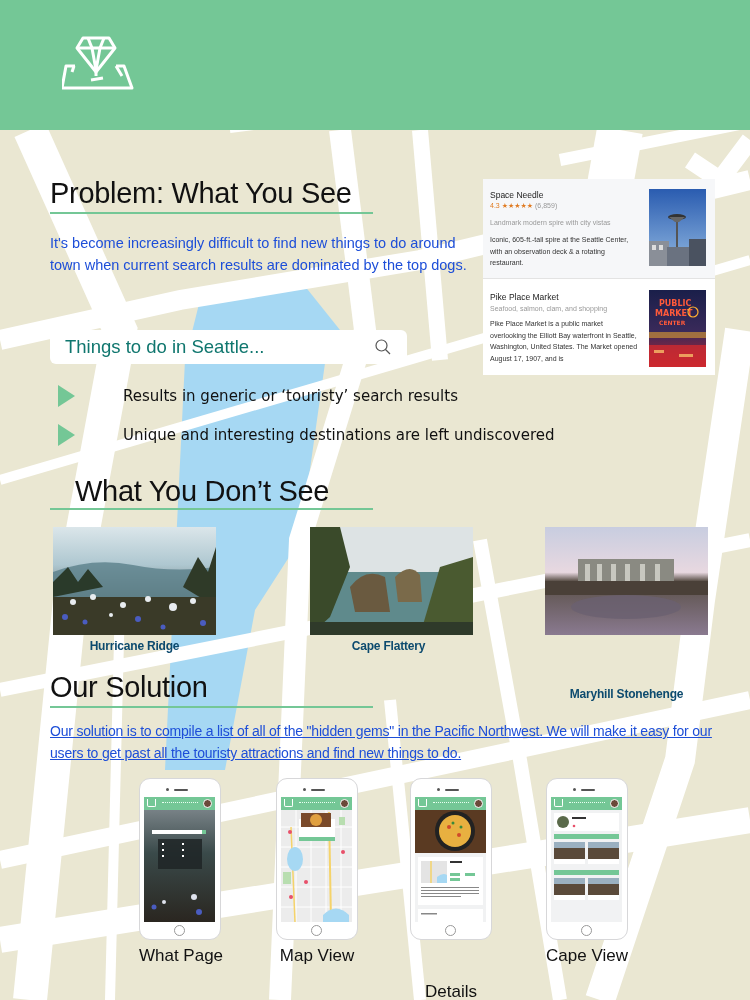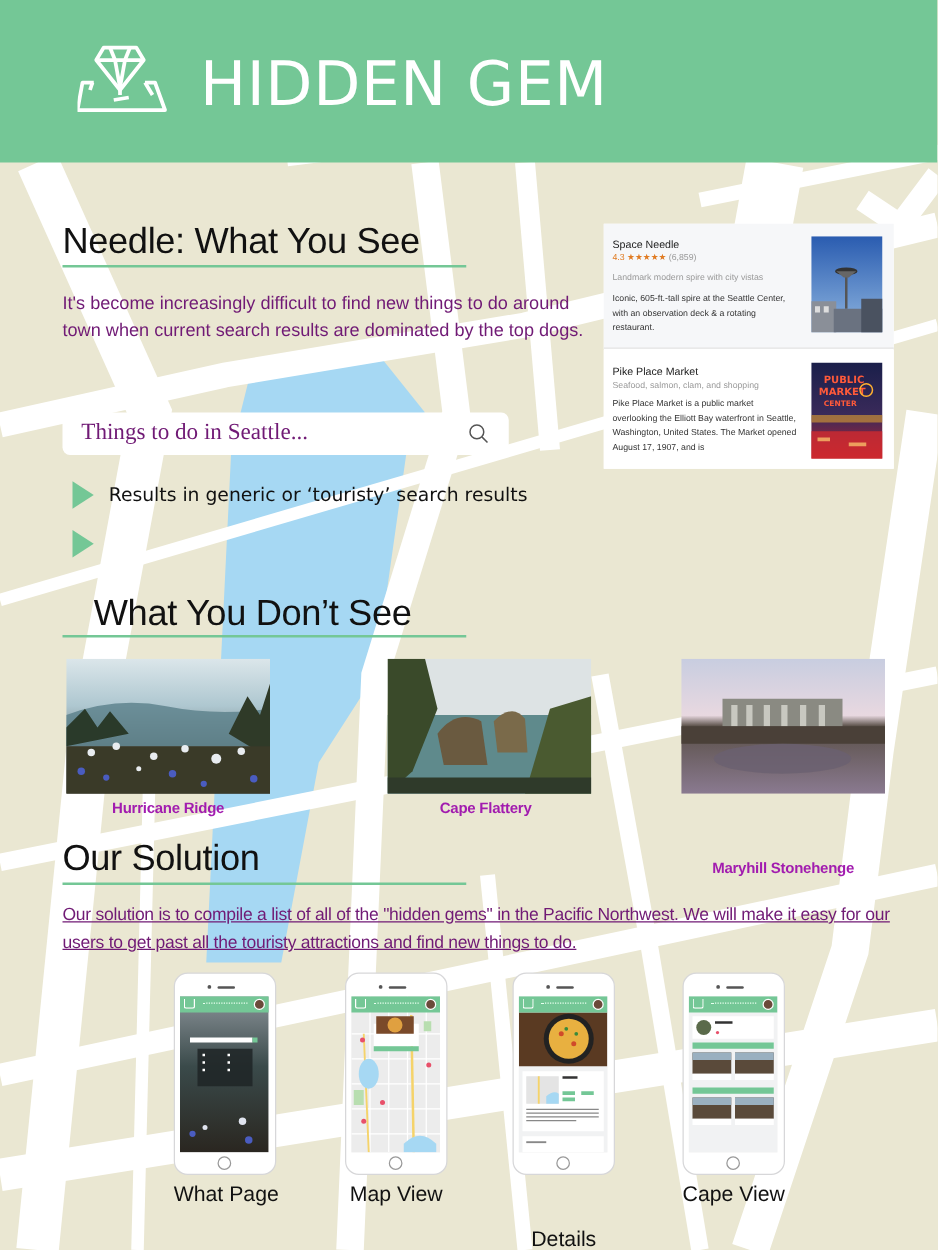--- a/index.html
+++ b/index.html
@@ -8,46 +8,46 @@
   #map-bg { position: absolute; left: 0; top: 0; width: 750px; height: 1000px; z-index: 0; }
 
   
   .header { position: absolute; left: 0; top: 0; width: 750px; height: 130px; background: #74c796; z-index: 3; }
   .logo-icon { position: absolute; left: 62px; top: 36px; width: 72px; height: 56px; }
   .brand { position: absolute; left: 160px; top: 38px; color: #fff; font-family: "DejaVu Sans", sans-serif; font-size: 49px; font-weight: normal; letter-spacing: 0.5px; line-height: 60px; }
 
   
   .h2 { position: absolute; font-family: "Liberation Sans", sans-serif; font-size: 29px; color: #111; line-height: 34px; letter-spacing: -0.3px; }
   .rule { position: absolute; height: 2px; background: #74c796; }
-  .para { position: absolute; font-family: "Liberation Sans", sans-serif; font-size: 14.5px; line-height: 22px; color: #701a75; }
+  .para { position: absolute; font-family: "Liberation Sans", sans-serif; font-size: 14.5px; line-height: 22px; color: #1d4ed8; }
 
   
   .search { position: absolute; left: 50px; top: 330px; width: 357px; height: 34px; background: #fff; border-radius: 6px; }
-  .search-text { position: absolute; left: 15px; top: 6px; font-family: Liberation Serif, serif; font-size: 18.5px; color: #701a75; }
+  .search-text { position: absolute; left: 15px; top: 6px; font-family: Liberation Sans, sans-serif; font-size: 18.5px; color: #0f766e; }
   .search-icon { position: absolute; left: 324px; top: 8px; width: 18px; height: 18px; }
 
   .bullet { position: absolute; left: 58px; display: flex; align-items: center; }
   .tri { width: 0; height: 0; border-top: 11px solid transparent; border-bottom: 11px solid transparent; border-left: 17px solid #74c796; margin-right: 12px; }
-  .bullet-text { font-family: "DejaVu Sans", sans-serif; font-size: 15px; color: #111; }
+  .bullet-text { font-family: "DejaVu Sans", sans-serif; font-size: 15px; color: #111; margin-left: 36px; }
 
   
   .results { position: absolute; left: 483px; top: 179px; width: 232px; height: 196px; background: #fff; }
   .res-item { position: absolute; left: 0; width: 232px; }
   .res-item.first { top: 0; height: 100px; background: #f6f7f9; border-bottom: 1px solid #e3e3e3; }
   .res-item.second { top: 101px; height: 95px; background: #fff; }
   .res-title { position: absolute; left: 7px; font-family: "Liberation Sans", sans-serif; font-size: 8.5px; color: #222; }
   .res-rating { position: absolute; left: 7px; top: 23px; font-family: "Liberation Sans", sans-serif; font-size: 7px; color: #e07b22; }
   .res-rating .cnt { color: #999; }
   .res-sub { position: absolute; left: 7px; font-family: "Liberation Sans", sans-serif; font-size: 7px; color: #999; }
   .res-desc { position: absolute; left: 7px; width: 150px; font-family: "Liberation Sans", sans-serif; font-size: 7px; line-height: 11.5px; color: #333; }
   .res-img { position: absolute; left: 166px; width: 57px; height: 77px; }
 
   
   .photo { position: absolute; top: 527px; width: 163px; height: 108px; overflow: hidden; }
-  .photo-caption { position: absolute; top: 639px; font-family: "Liberation Sans", sans-serif; font-size: 12px; font-weight: bold; color: #a21caf; text-align: center; width: 163px; letter-spacing: -0.2px; }
+  .photo-caption { position: absolute; top: 639px; font-family: "Liberation Sans", sans-serif; font-size: 12px; font-weight: bold; color: #0c4a6e; text-align: center; width: 163px; letter-spacing: -0.2px; }
 
   
   .phone { position: absolute; top: 778px; width: 82px; height: 162px; background: #fff; border: 1.5px solid #d7d7d9; border-radius: 11px; }
   .phone .speaker { position: absolute; left: 34px; top: 10px; width: 14px; height: 2px; background: #555; border-radius: 1px; }
   .phone .camera { position: absolute; left: 26px; top: 9px; width: 3px; height: 3px; background: #555; border-radius: 50%; }
   .phone .screen { position: absolute; left: 4px; top: 18px; width: 71px; height: 125px; overflow: hidden; background: #f4f4f4; }
   .phone .home-btn { position: absolute; left: 34px; top: 146px; width: 11px; height: 11px; border: 1px solid #999; border-radius: 50%; }
   .app-bar { position: absolute; left: 0; top: 0; width: 71px; height: 13px; background: #74c796; }
   .app-bar .mini-logo { position: absolute; left: 3px; top: 2px; width: 9px; height: 8px; border: 1px solid #fff; border-top: none; border-radius: 0 0 2px 2px; }
   .app-bar .nav-dots { position: absolute; left: 18px; top: 5px; width: 36px; height: 2px; border-top: 1px dotted #e8fff0; }
@@ -91,41 +91,41 @@
       <line x1="26" y1="2" x2="30" y2="12"></line>
       <line x1="42" y1="2" x2="38" y2="12"></line>
       <line x1="30" y1="12" x2="34" y2="34"></line>
       <line x1="38" y1="12" x2="34" y2="34"></line>
       <polyline points="34,36 34,40"></polyline>
       <path d="M13,30 L4,30 L0,52 L70,52 L62,30 L54,30"></path>
       <path d="M12,30 L10,36 M54,30 L60,40"></path>
       <path d="M29,44 L41,42"></path>
     </g>
   </svg>
-  <div class="brand">HIDDEN GEM</div>
-</div>
-
-<div class="h2" style="left:50px; top:176px;">Needle: What You See</div>
+</div>
+
+<div class="h2" style="left:50px; top:176px;">Problem: What You See</div>
 <div class="rule" style="left:50px; top:212px; width:323px;"></div>
 <div class="para" style="left:50px; top:232px; width:420px; font-size:14.5px;">It's become increasingly difficult to find new things to do around town when current search results are dominated by the top dogs.</div>
 
 <div class="search">
   <span class="search-text">Things to do in Seattle...</span>
   <svg class="search-icon" viewBox="0 0 18 18" xmlns="http://www.w3.org/2000/svg">
     <circle cx="7.5" cy="7.5" r="5.5" fill="none" stroke="#555" stroke-width="1.2"></circle>
     <line x1="11.5" y1="11.5" x2="16" y2="16" stroke="#555" stroke-width="1.2"></line>
   </svg>
 </div>
 
 <div class="bullet" style="top:385px;">
   <span class="tri"></span>
   <span class="bullet-text">Results in generic or ‘touristy’ search results</span>
 </div>
 <div class="bullet" style="top:424px;">
   <span class="tri"></span>
+  <span class="bullet-text">Unique and interesting destinations are left undiscovered</span>
 </div>
 
 <div class="results">
   <div class="res-item second">
     <div class="res-title" style="top:12px;">Pike Place Market</div>
     <div class="res-sub" style="top:25px;">Seafood, salmon, clam, and shopping</div>
     <div class="res-desc" style="top:38px;">Pike Place Market is a public market overlooking the Elliott Bay waterfront in Seattle, Washington, United States. The Market opened August 17, 1907, and is</div>
     <svg class="res-img" style="top:10px;" viewBox="0 0 57 77" preserveAspectRatio="none" xmlns="http://www.w3.org/2000/svg">
       <defs>
           <linearGradient id="nite" x1="0" y1="0" x2="0" y2="1">

